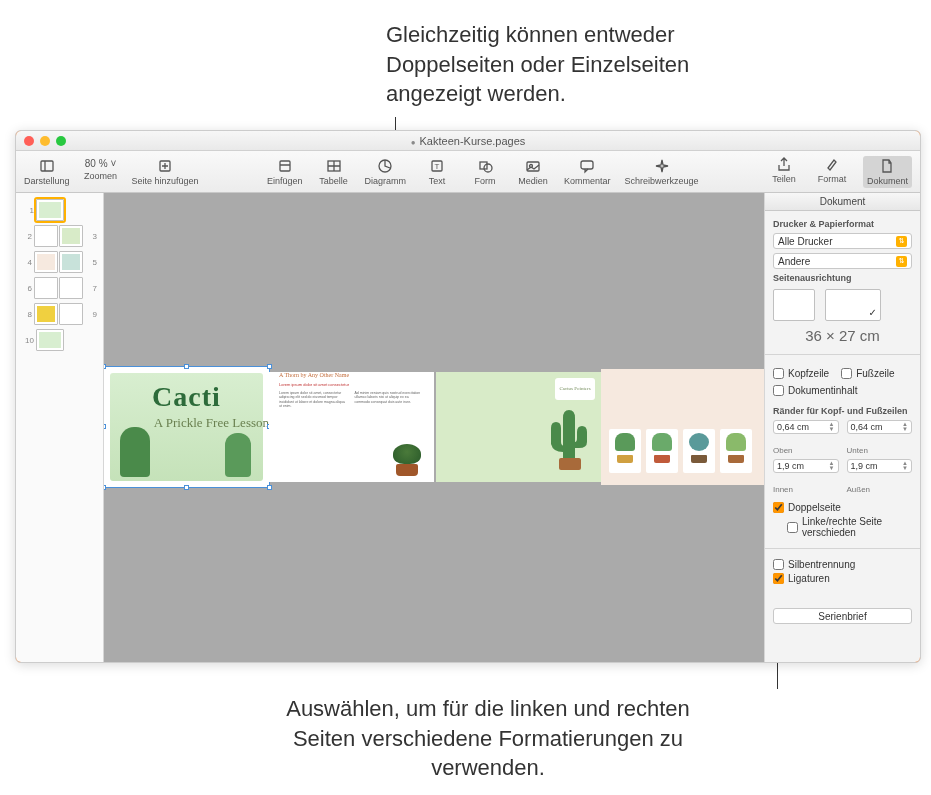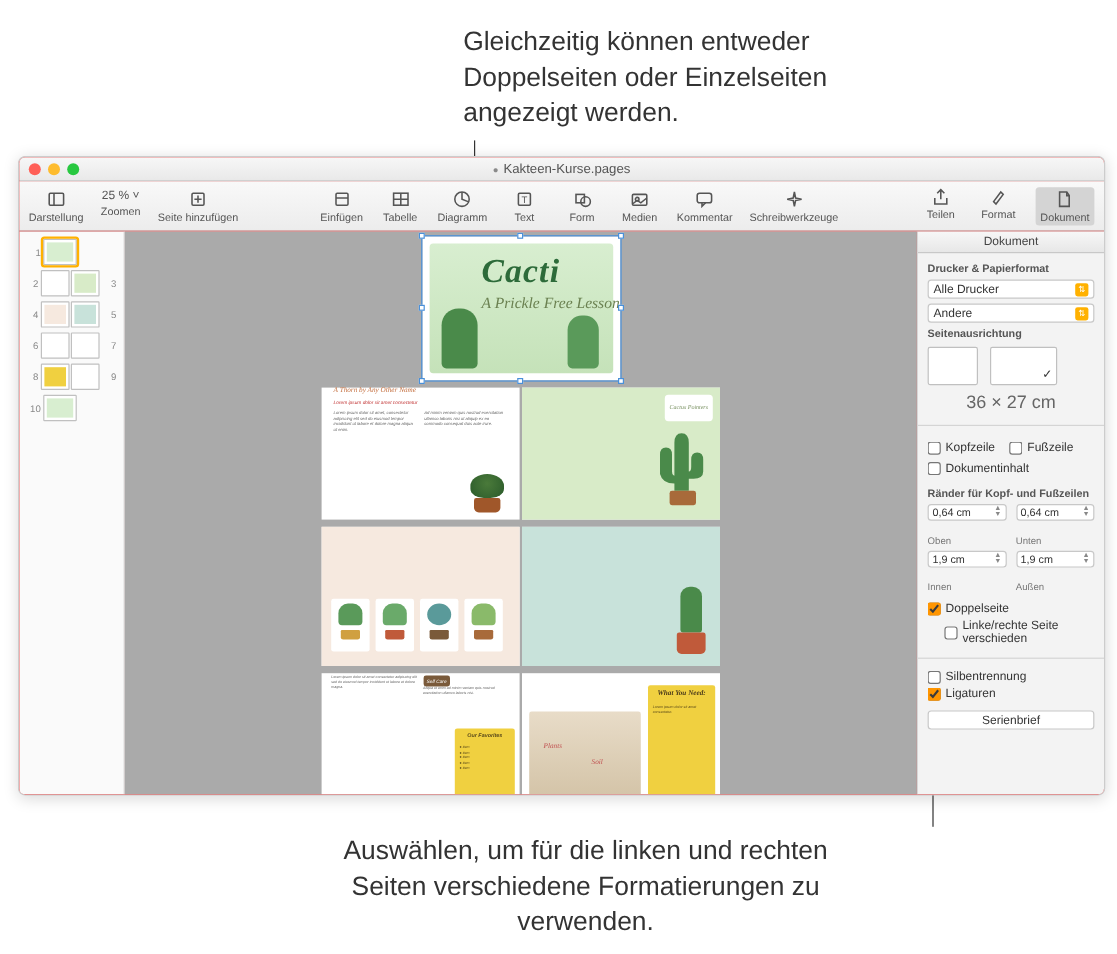--- a/index.html
+++ b/index.html
@@ -5,21 +5,21 @@
 * { box-sizing: border-box; margin: 0; padding: 0; }
 body { font-family: -apple-system, "Helvetica Neue", Arial, sans-serif; font-size: 11px; color: #333; background: #fff; width: 931px; height: 795px; position: relative; }
 
 
 .callout-top { position: absolute; left: 386px; top: 20px; width: 340px; font-size: 22px; line-height: 1.35; color: #333; }
 .callout-line-top { position: absolute; left: 395px; top: 117px; width: 1px; height: 176px; background: #333; }
 .callout-bottom { position: absolute; left: 258px; top: 694px; width: 460px; font-size: 22px; line-height: 1.35; text-align: center; }
 .callout-line-bottom { position: absolute; left: 777px; top: 563px; width: 1px; height: 126px; background: #333; }
 
 
-.window { position: absolute; left: 15px; top: 130px; width: 906px; height: 533px; border: 1px solid #ccc; border-radius: 6px; overflow: hidden; background: #ef4444; box-shadow: 0 2px 12px rgba(0,0,0,0.15); display: flex; flex-direction: column; }
+.window { position: absolute; left: 15px; top: 130px; width: 906px; height: 533px; border: 1px solid #ccc; border-radius: 6px; overflow: hidden; background: #f97316; box-shadow: 0 2px 12px rgba(0,0,0,0.15); display: flex; flex-direction: column; }
 
 
 .titlebar { height: 20px; background: linear-gradient(#f7f7f7,#e9e9e9); border-bottom: 1px solid #d0d0d0; display: flex; align-items: center; padding: 0 8px; position: relative; }
 .traffic { display: flex; gap: 6px; }
 .dot { width: 10px; height: 10px; border-radius: 50%; }
 .dot.r { background: #ff5f57; } .dot.y { background: #febc2e; } .dot.g { background: #28c840; }
 .titlebar-title { position: absolute; left: 0; right: 0; text-align: center; font-size: 11px; color: #555; pointer-events: none; }
 .titlebar-title::before { content: "●"; color: #8a8a8a; margin-right: 4px; font-size: 8px; }
 
 
@@ -38,21 +38,21 @@
 
 .thumbs { width: 88px; background: #fafafa; border-right: 1px solid #d6d6d6; padding: 6px 4px; overflow-y: auto; }
 .thumb-row { display: flex; align-items: center; margin-bottom: 4px; }
 .thumb-num { width: 14px; text-align: right; font-size: 8px; color: #888; margin-right: 2px; }
 .thumb-pg { width: 28px; height: 22px; background: #fff; border: 1px solid #c0c0c0; border-radius: 1px; overflow: hidden; position: relative; }
 .thumb-pg + .thumb-pg { margin-left: 1px; }
 .thumb-row.sel .thumb-pg { outline: 2px solid #ffb100; }
 .mini { position:absolute; inset:2px; }
 
 
-.canvas { flex: 1; background: #aaa; overflow: hidden; position: relative; display: flex; flex-direction: column; align-items: center; padding-top: 4px; font-style: italic; }
+.canvas { flex: 1; background: #aaa; overflow: hidden; position: relative; display: flex; align-items: center; padding-top: 4px; }
 .spread { display: flex; margin-bottom: 6px; }
 .page { width: 165px; height: 130px; background: #fff; position: relative; font-size: 5px; }
 .page + .page { margin-left: 2px; }
 .page.single { width: 165px; height: 130px; }
 .selected-frame { outline: 1px solid #4a90d9; }
 .sel-handle { position: absolute; width: 5px; height: 5px; background: #fff; border: 1px solid #4a90d9; }
 
 
 .inspector { width: 156px; background: #f3f3f3; border-left: 1px solid #d6d6d6; display: flex; flex-direction: column; font-size: 10px; }
 .insp-tabs { height: 18px; background: linear-gradient(#f7f7f7,#e7e7e7); border-bottom: 1px solid #c8c8c8; display: flex; justify-content: center; align-items: center; font-size: 10px; color: #444; }
@@ -66,21 +66,21 @@
 .orient-box .ck { position:absolute; bottom:2px; right:3px; font-size:10px; color:#333; }
 .dim-text { text-align:center; font-size:15px; color:#666; margin-top:2px; }
 .divider { border-top:1px solid #d4d4d4; margin:10px -8px; }
 .chk-row { display:flex; align-items:center; gap:4px; margin:3px 0; }
 .chk-row input { width:11px; height:11px; }
 .margin-grid { display:grid; grid-template-columns:1fr 1fr; gap:4px 8px; margin-top:4px; }
 .margin-cell { }
 .stepper { display:flex; align-items:center; background:#fff; border:1px solid #c8c8c8; border-radius:3px; height:14px; padding:0 3px; font-size:9px; }
 .stepper .sp-ctrl { margin-left:auto; font-size:6px; line-height:5px; color:#888; }
 .margin-label { font-size:8px; color:#777; margin-top:12px; }
-.serienbrief-btn { margin-top:8px; background:#fff; border:1px solid #c8c8c8; border-radius:3px; height:16px; display:flex; align-items:center; justify-content:center; cursor:pointer; }
+.serienbrief-btn { margin-top:24px; background:#fff; border:1px solid #c8c8c8; border-radius:3px; height:16px; display:flex; align-items:center; justify-content:center; cursor:pointer; }
 .chk-orange { accent-color:#ff9500; }
 
 
 .hero-img { position:absolute; left:6px; right:6px; top:6px; bottom:6px; background:linear-gradient(180deg,#d8eed0 0%,#c5e2b9 100%); border-radius:3px; }
 .hero-title { position:absolute; left:0; right:0; top:14px; text-align:center; font-family:Georgia,serif; font-weight:bold; font-size:28px; color:#2d6b3a; letter-spacing:1px; }
 .hero-sub { position:absolute; left:16px; right:0; top:48px; text-align:right; font-size:13px; color:#6a8050; font-family:Georgia,serif; }
 .hero-cactus-left { position:absolute; left:16px; bottom:10px; width:30px; height:50px; background:#4a8a4a; border-radius:14px 14px 4px 4px; }
 .hero-cactus-right { position:absolute; right:18px; bottom:10px; width:26px; height:44px; background:#5a9a5a; border-radius:12px 12px 4px 4px; }
 
 .p2-title { font-family:Georgia,serif; font-weight:bold; font-size:13px; color:#3a6b4a; padding:12px 10px 2px; }
@@ -150,21 +150,21 @@
   <div class="toolbar">
     <div class="tb-group-left">
       <div class="tb-btn">
         <svg>
             <rect x="2" y="3" width="12" height="10" rx="1"></rect>
             <line x1="6" y1="3" x2="6" y2="13"></line>
           </svg>
         <span>Darstellung</span>
       </div>
       <div class="tb-btn">
-        <span class="tb-zoom"><span>25 %</span> ˅</span>
+        <span class="tb-zoom"><span>80 %</span> ˅</span>
         <span>Zoomen</span>
       </div>
       <div class="tb-btn">
         <svg>
             <rect x="3" y="3" width="10" height="10" rx="1"></rect>
             <line x1="8" y1="5" x2="8" y2="11"></line>
             <line x1="5" y1="8" x2="11" y2="8"></line>
           </svg>
         <span>Seite hinzufügen</span>
       </div>

